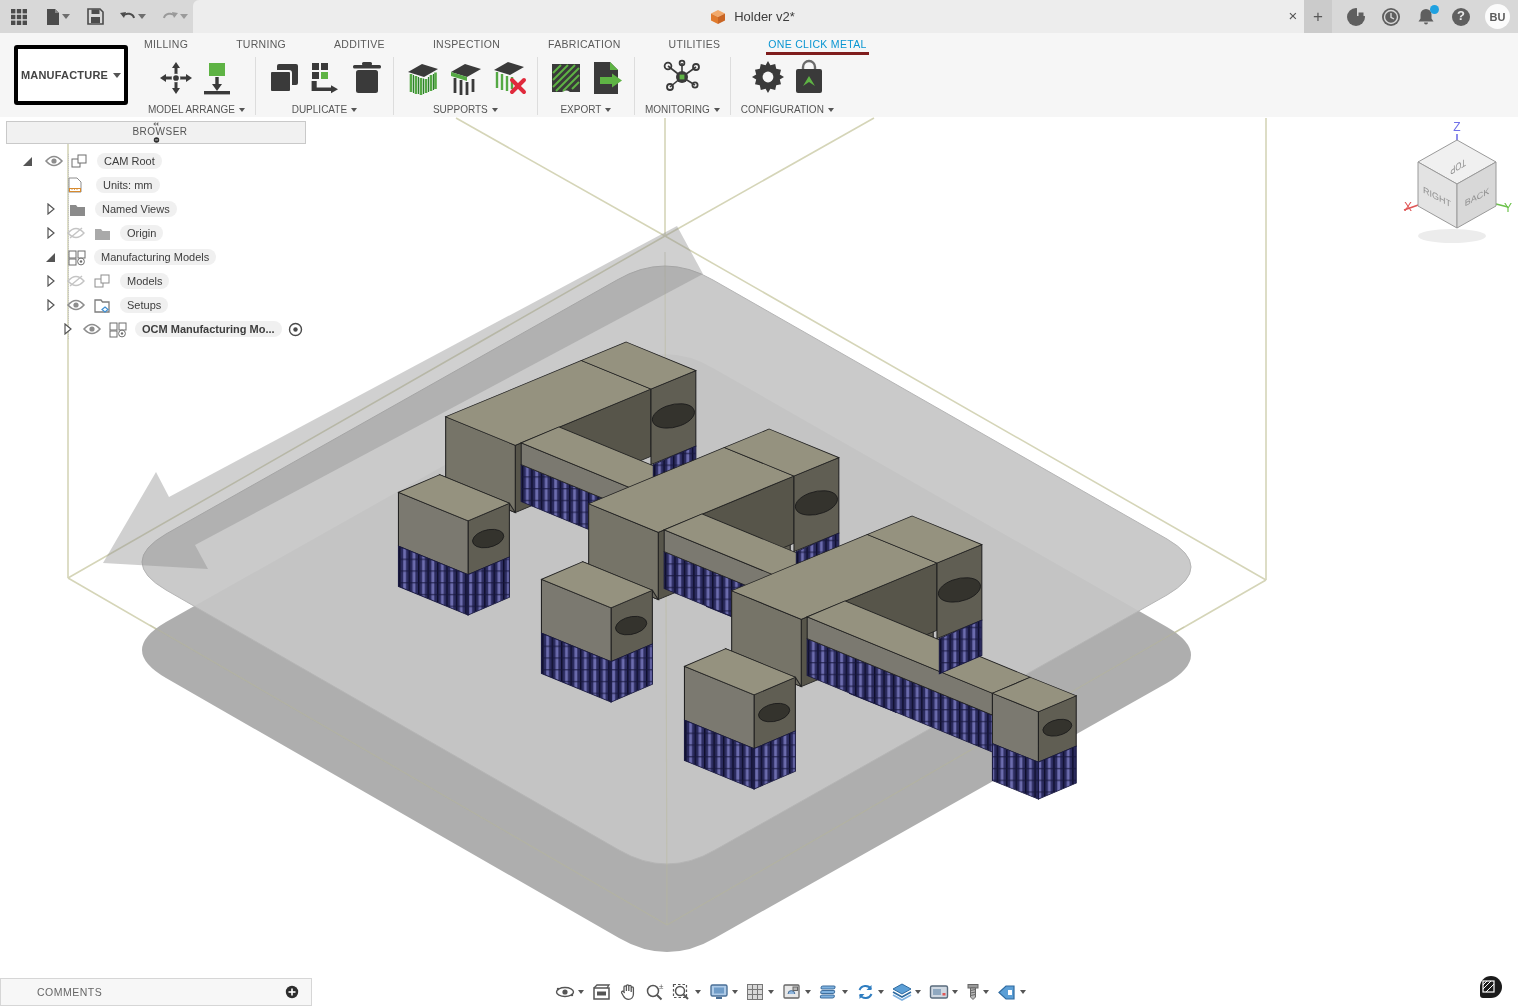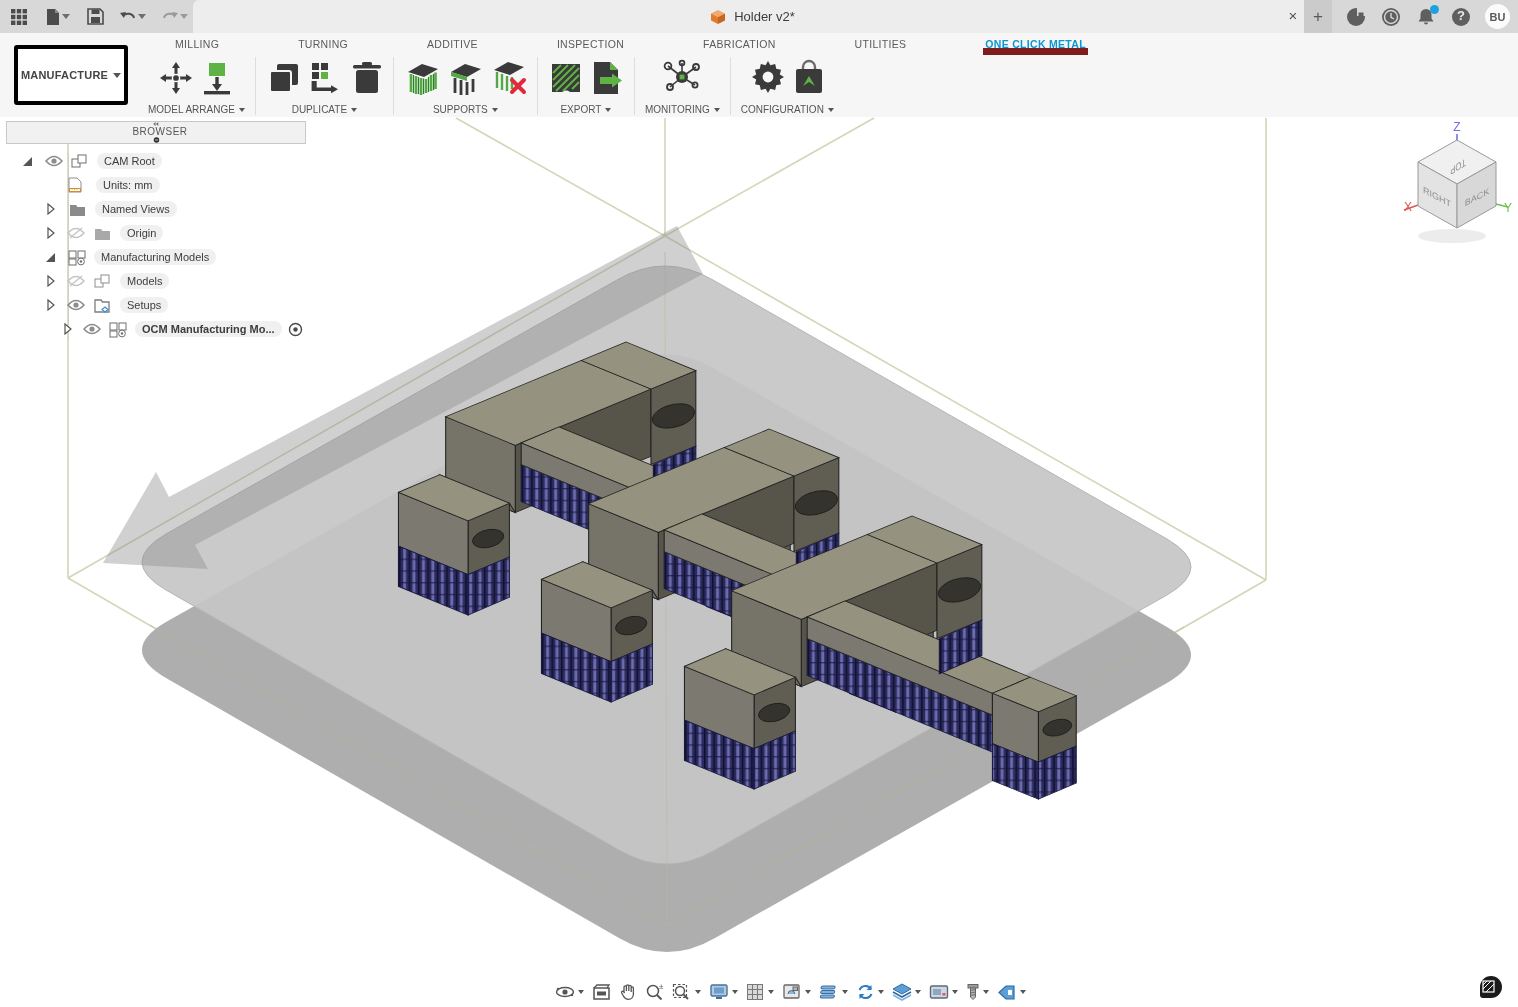--- a/index.html
+++ b/index.html
@@ -13,22 +13,22 @@
   .doctab .title{font-size:13px;color:#3c3c3c;margin-left:8px;}
   .doctab .close{position:absolute;right:10px;top:7px;width:18px;height:18px;color:#555;font-size:15px;line-height:18px;text-align:center;cursor:default;}
   .tb-right{position:absolute;right:8px;top:0;height:33px;display:flex;align-items:center;gap:13px;}
   .newtab{width:28px;height:33px;background:#cbcbcb;display:flex;align-items:center;justify-content:center;font-size:17px;color:#585858;}
   .avatar{width:25px;height:25px;border-radius:50%;background:#fbfbfb;color:#5a5a5a;font-size:11px;font-weight:bold;display:flex;align-items:center;justify-content:center;}
   
   .ribbon{position:absolute;left:0;top:33px;width:1518px;height:84px;background:#f6f6f6;border-bottom:1px solid #d2d2d2;}
   .workspace{position:absolute;left:14px;top:12px;width:106px;height:52px;background:#fff;border:4px solid #000000;border-radius:3px;display:flex;align-items:center;justify-content:center;font-size:11px;font-weight:bold;color:#444;letter-spacing:.2px;}
   .ws-caret{width:0;height:0;border-left:4px solid transparent;border-right:4px solid transparent;border-top:5px solid #555;margin-left:5px;}
   .tabsrow{position:absolute;left:142px;top:2px;height:20px;display:flex;gap:44px;}
-  .rtab{font-size:10.5px;color:#5a5a5a;letter-spacing:.3px;padding:3px 2px 2px 2px;white-space:nowrap;margin-left:31px;}
-  .rtab.active{color:#0a96d2;font-weight:bold;border-bottom:7px solid #7f1d1d;}
+  .rtab{font-size:10.5px;color:#5a5a5a;letter-spacing:.3px;padding:3px 2px 2px 2px;white-space:nowrap;}
+  .rtab.active{color:#0a96d2;font-weight:normal;border-bottom:3px solid #7f1d1d;}
   .groups{position:absolute;left:138px;top:24px;height:58px;display:flex;}
   .group{display:flex;flex-direction:column;align-items:center;padding:0 10px;border-right:1px solid #dddddd;}
   .group:last-child{border-right:none;}
   .gicons{display:flex;align-items:flex-end;gap:6px;height:40px;}
   .glabel{font-size:10px;color:#555;margin-top:8px;display:flex;align-items:center;white-space:nowrap;}
   .glabel .tri{width:0;height:0;border-left:3.5px solid transparent;border-right:3.5px solid transparent;border-top:4px solid #555;margin-left:4px;}
   .ri{display:block;}
   
   .viewport{position:absolute;left:0;top:117px;width:1518px;height:890px;background:#fff;}
   
@@ -554,20 +554,28 @@
         <span class="chip bold" style="margin-left:8px;">OCM Manufacturing Mo...</span>
         <svg width="15" height="15" viewBox="0 0 15 15" style="margin-left:6px;">
             <circle cx="7.5" cy="7.5" r="6" fill="none" stroke="#4a4a4a" stroke-width="1.4"></circle>
             <circle cx="7.5" cy="7.5" r="2.2" fill="#4a4a4a"></circle>
           </svg>
       </div>
     </div>
   </div>
 
   <div class="bottombar">
+    <div class="comments">
+      <span class="clabel">COMMENTS</span>
+      <svg width="14" height="14" viewBox="0 0 14 14" style="margin-right:12px;">
+          <circle cx="7" cy="7" r="6.2" fill="#2d2d2d"></circle>
+          <rect x="3.5" y="6.2" width="7" height="1.6" fill="#fff"></rect>
+          <rect x="6.2" y="3.5" width="1.6" height="7" fill="#fff"></rect>
+        </svg>
+    </div>
 
     <div class="navbar">
       <span class="nav-btn">
           <svg width="20" height="18" viewBox="0 0 20 18">
             <ellipse cx="10" cy="9" rx="8.5" ry="4.5" fill="none" stroke="#555" stroke-width="1.4"></ellipse>
             <circle cx="10" cy="9" r="2.6" fill="#555"></circle>
             <circle cx="3" cy="6" r="1.2" fill="#555"></circle>
             <circle cx="17" cy="12" r="1.2" fill="#555"></circle>
           </svg>
           <span class="nav-caret"></span>

